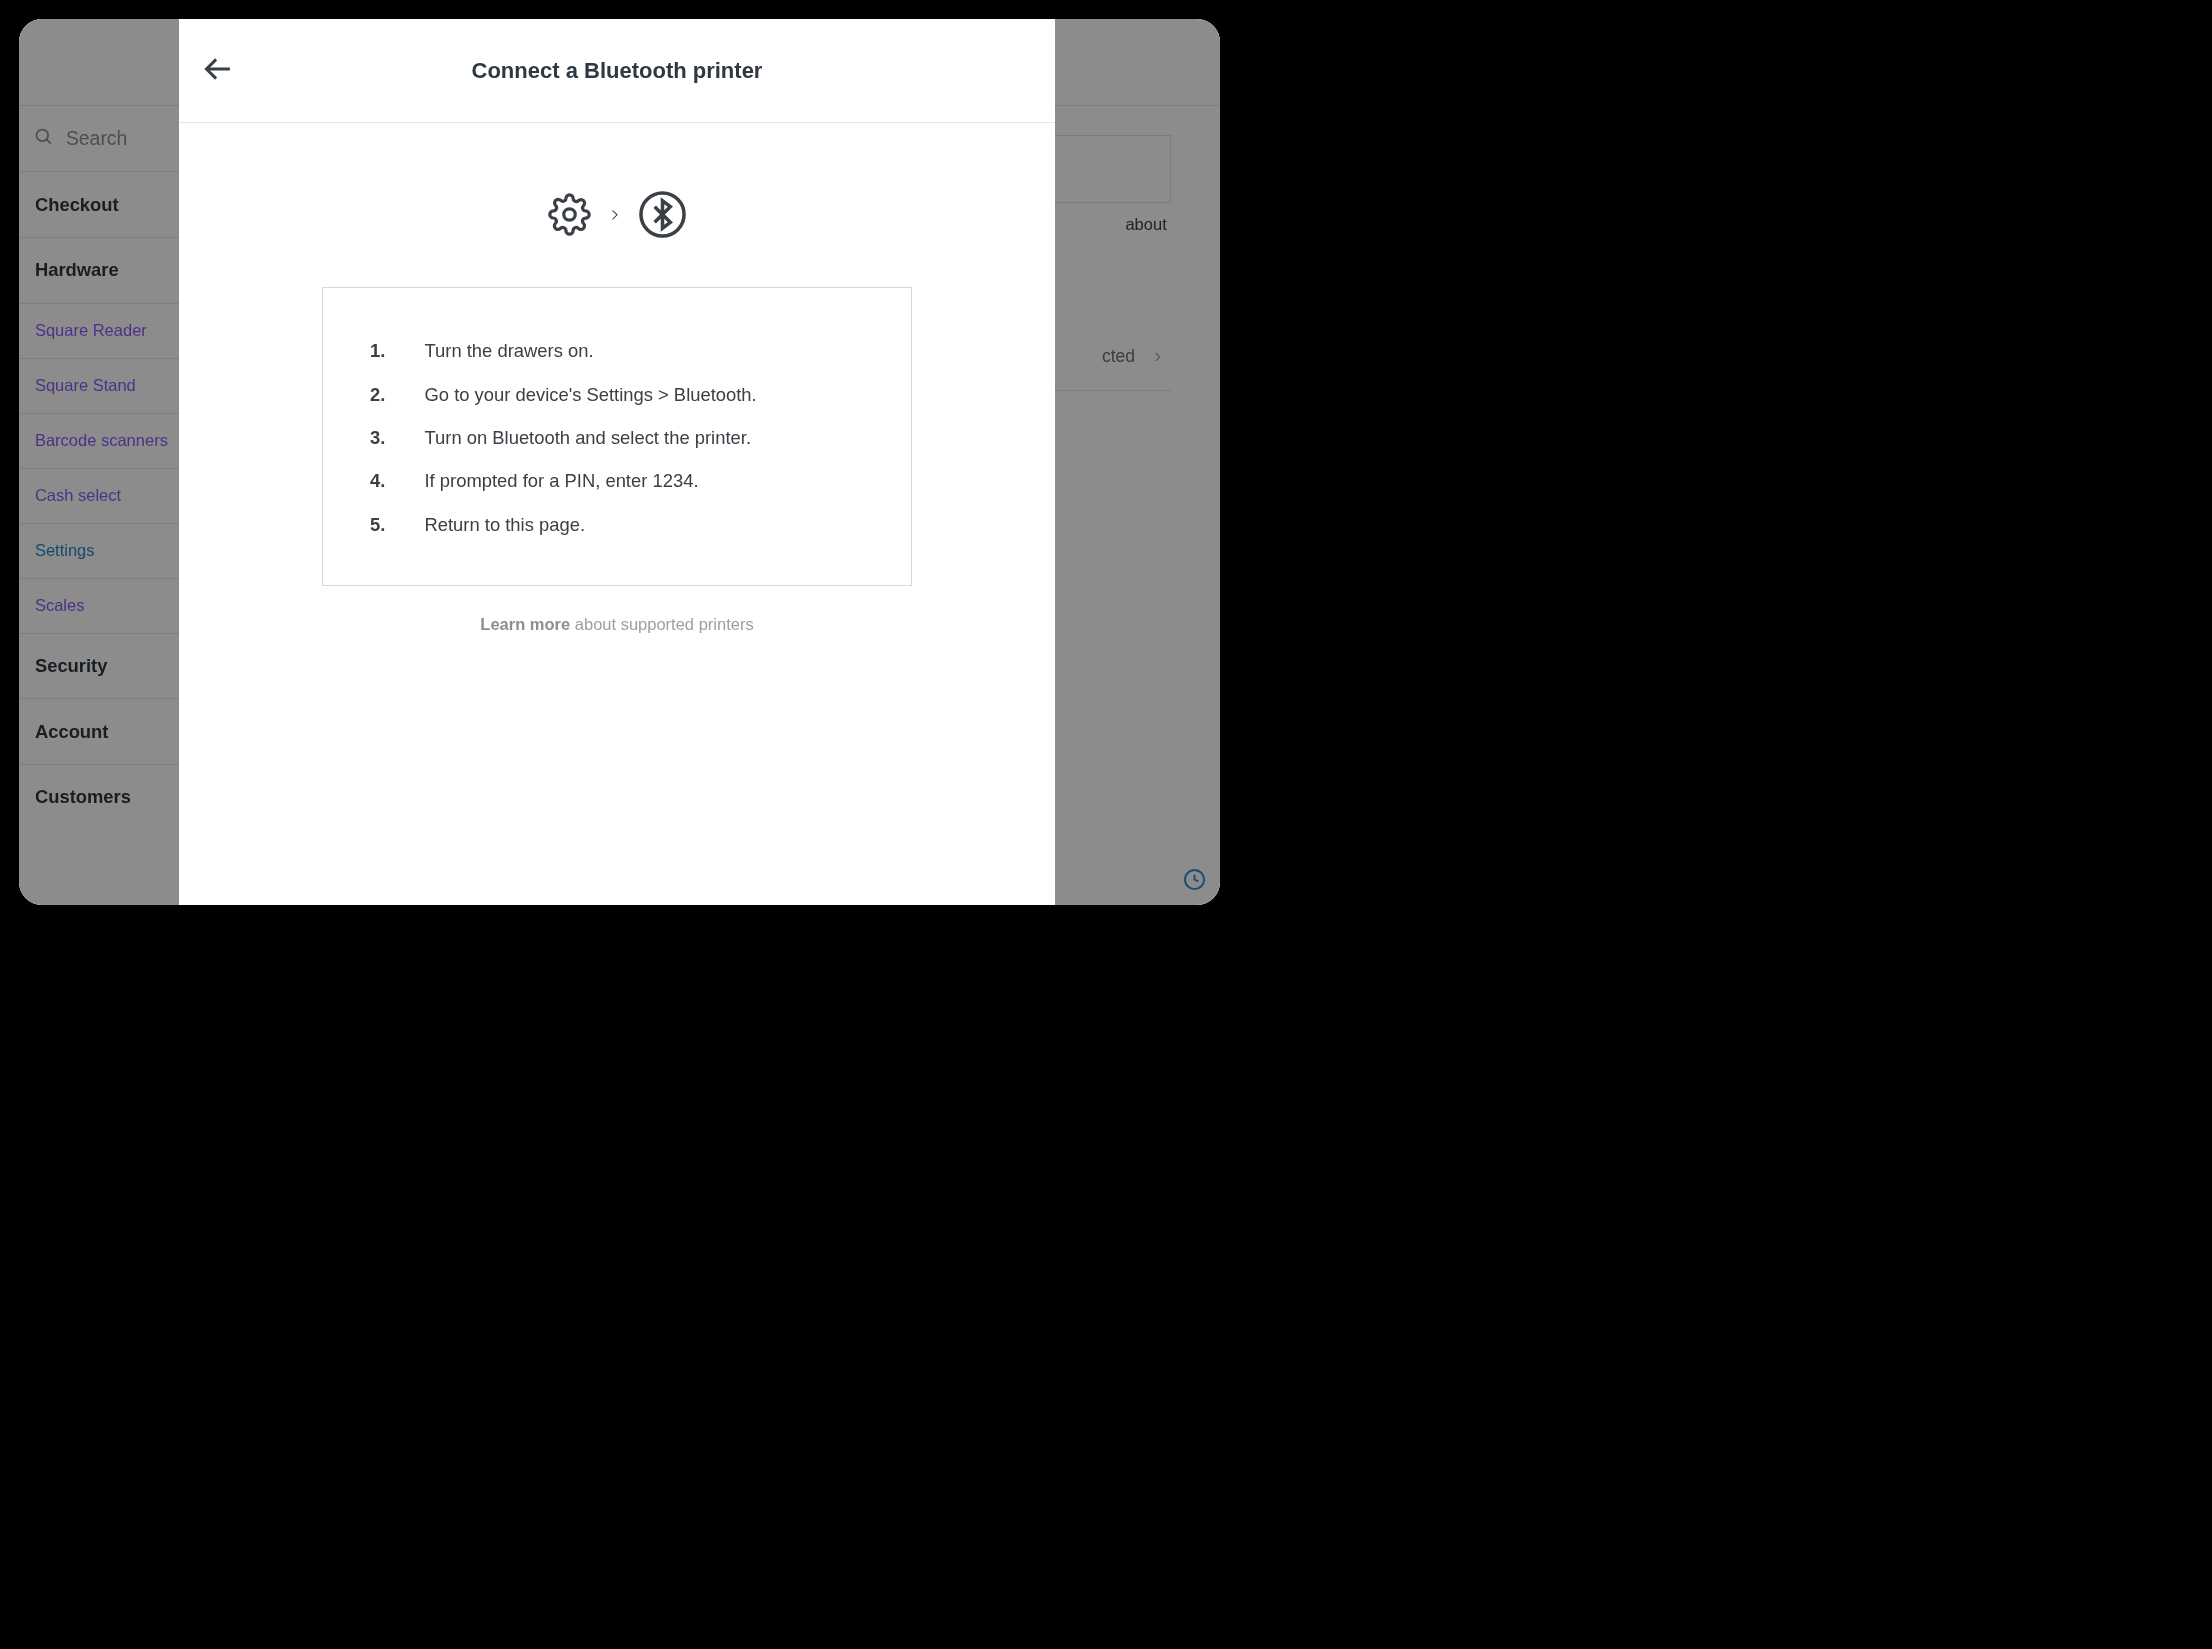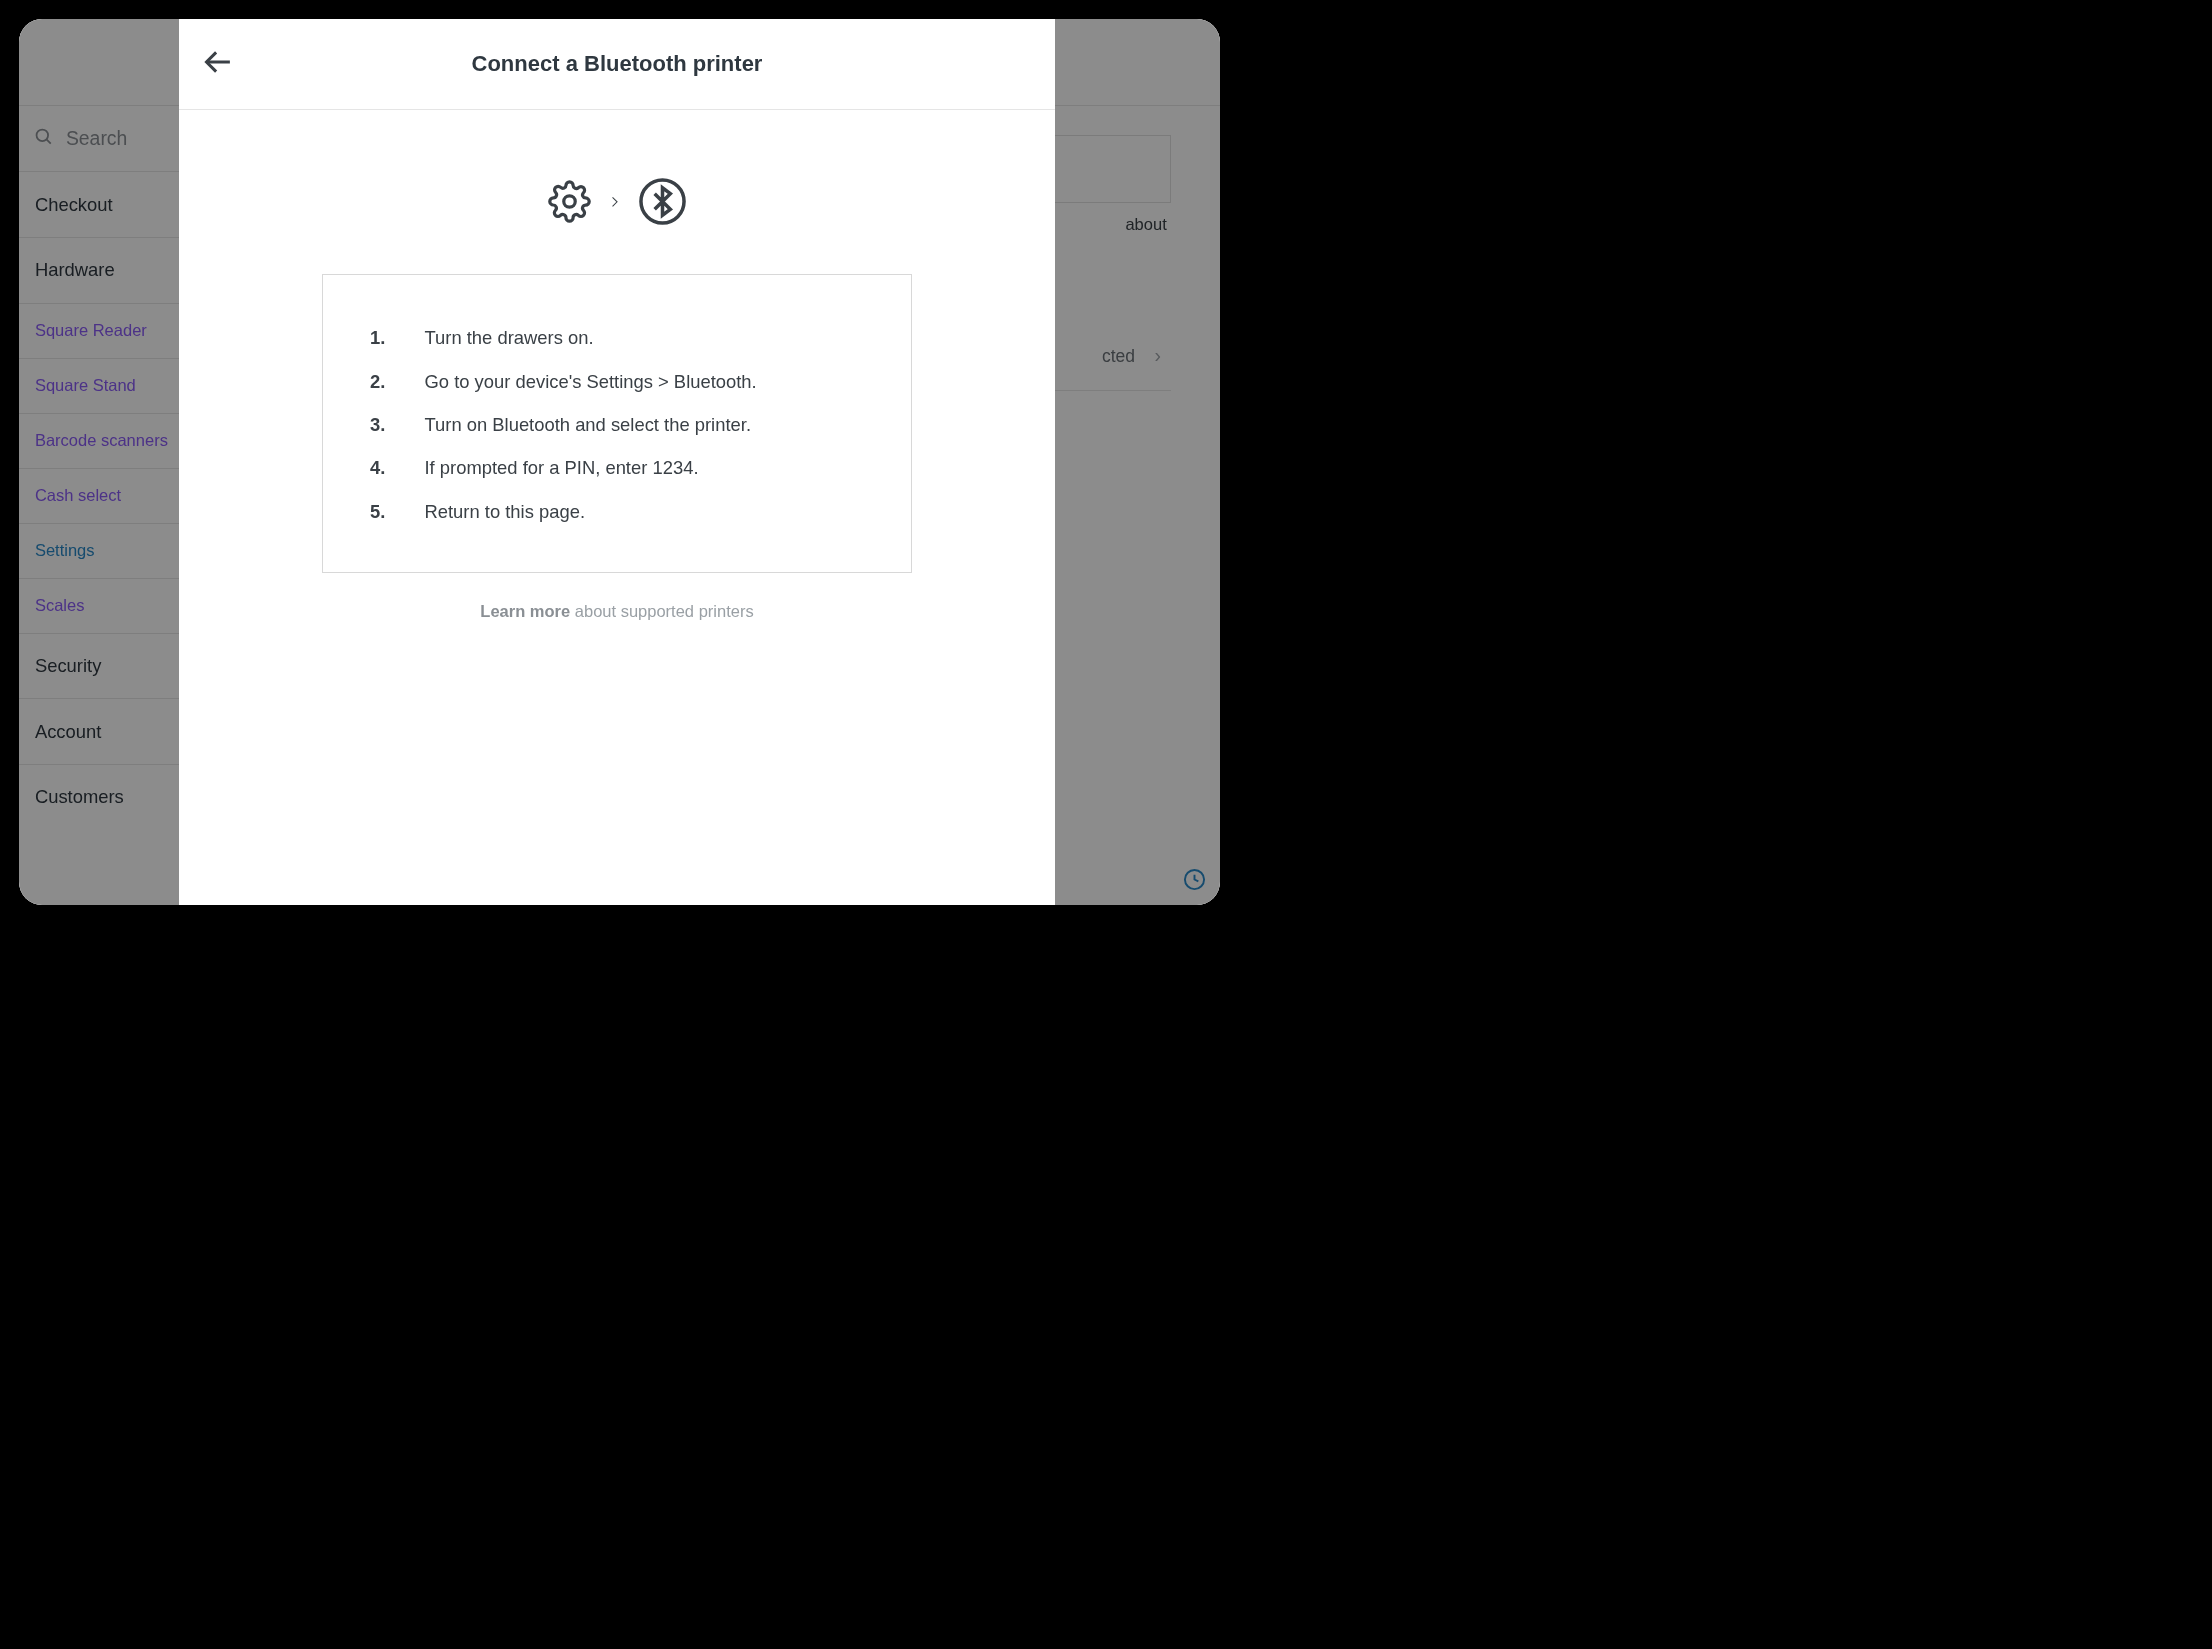--- a/index.html
+++ b/index.html
@@ -45,21 +45,21 @@
       padding: 19.4px 13.6px;
       border-bottom: 1px solid #e5e5e5;
       color: #8a8f94;
       font-size: 19.4px;
     }
     .search-icon svg { width: 21.3px; height: 21.3px; stroke: #8a8f94; fill: none; stroke-width: 2; }
     .side-section {
       padding: 21.3px 15.5px;
       border-bottom: 1px solid #e5e5e5;
       font-size: 18.4px;
-      font-weight: 400;
+      font-weight: 700;
       color: #2f3840;
     }
     .side-sub {
       padding: 17.5px 15.5px;
       border-bottom: 1px solid #e5e5e5;
       font-size: 16.5px;
       color: #8b5cf6;
       white-space: nowrap;
     }
     .side-sub.selected { color: #2989c8; }
@@ -113,21 +113,21 @@
 
     .modal {
       position: absolute;
       top: 0;
       left: 160px;
       right: 165px;
       bottom: 0;
       background: #fff;
     }
     .modal-header {
-      height: 91px;
+      height: 104px;
       border-bottom: 1px solid #e5e5e5;
       display: flex;
       align-items: center;
       position: relative;
     }
     .back-btn {
       position: absolute;
       left: 21.3px;
       top: 50%;
       transform: translateY(-50%);

